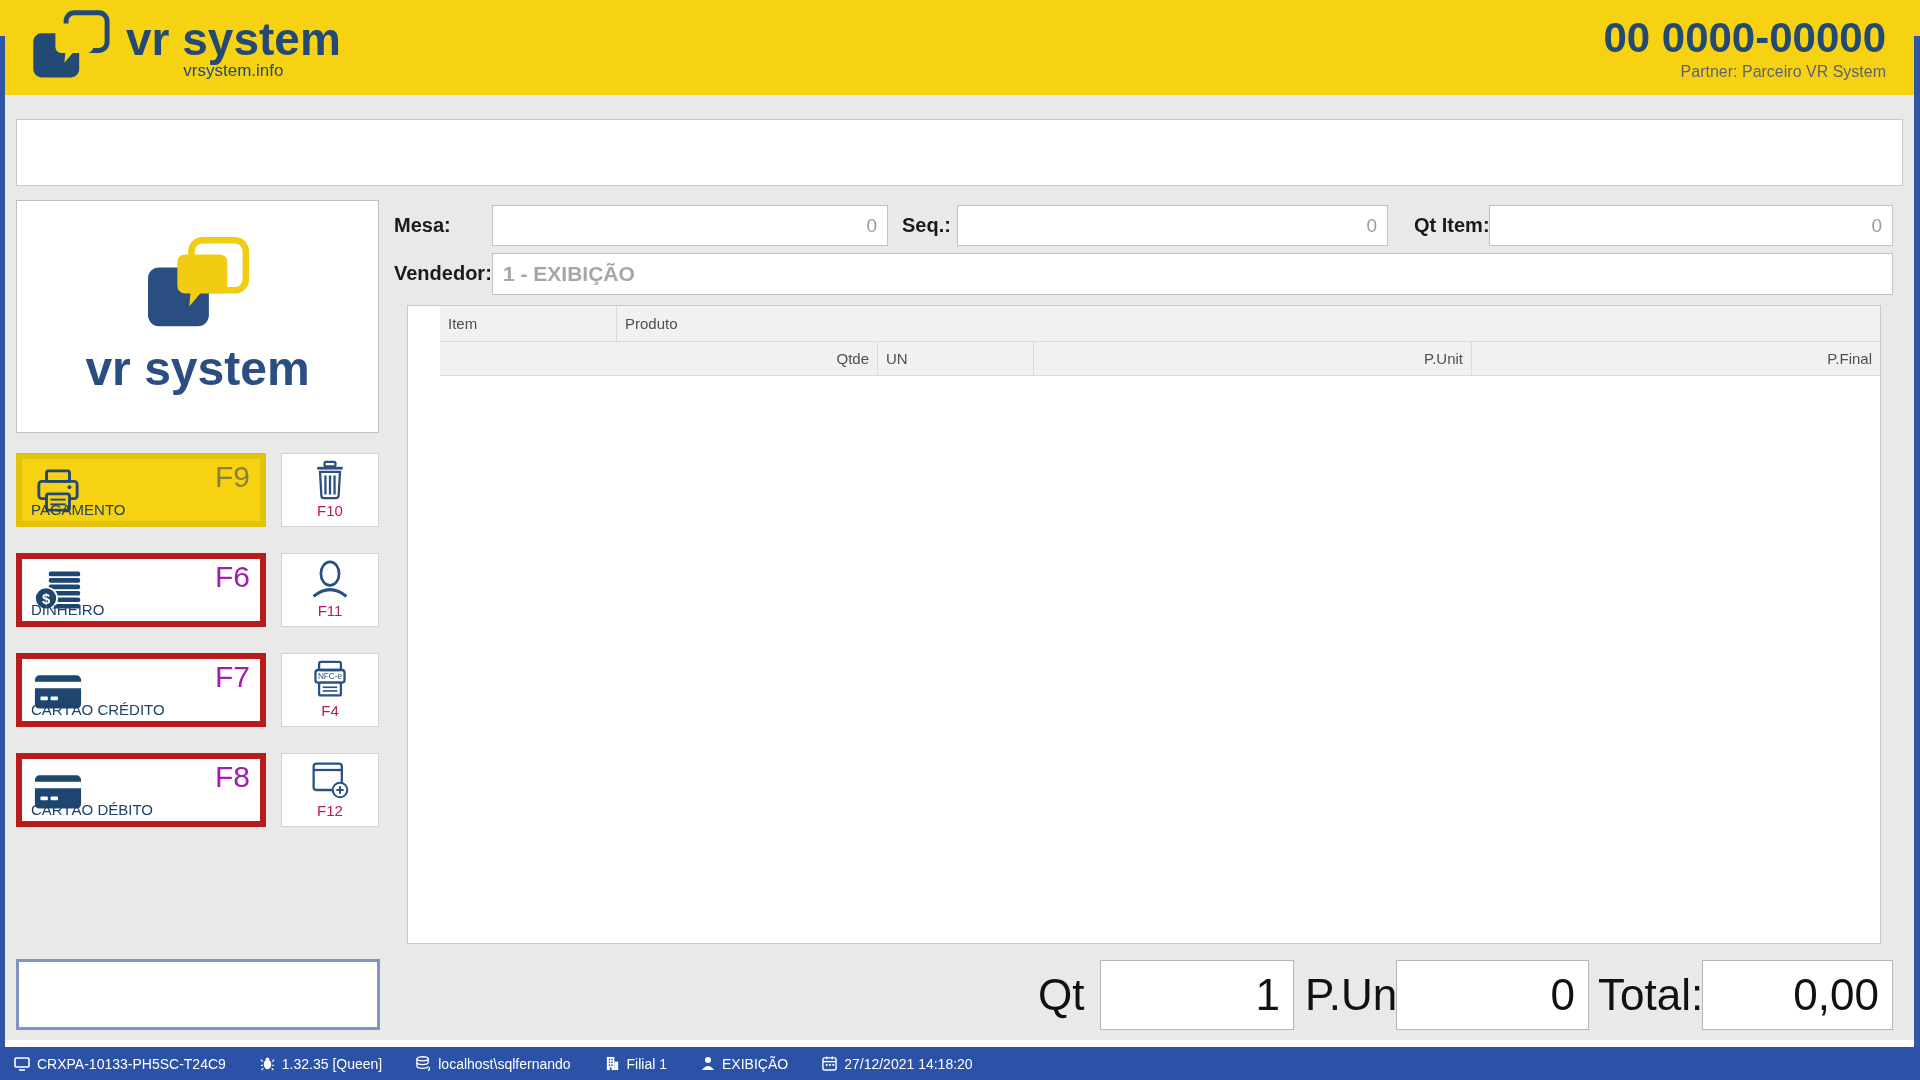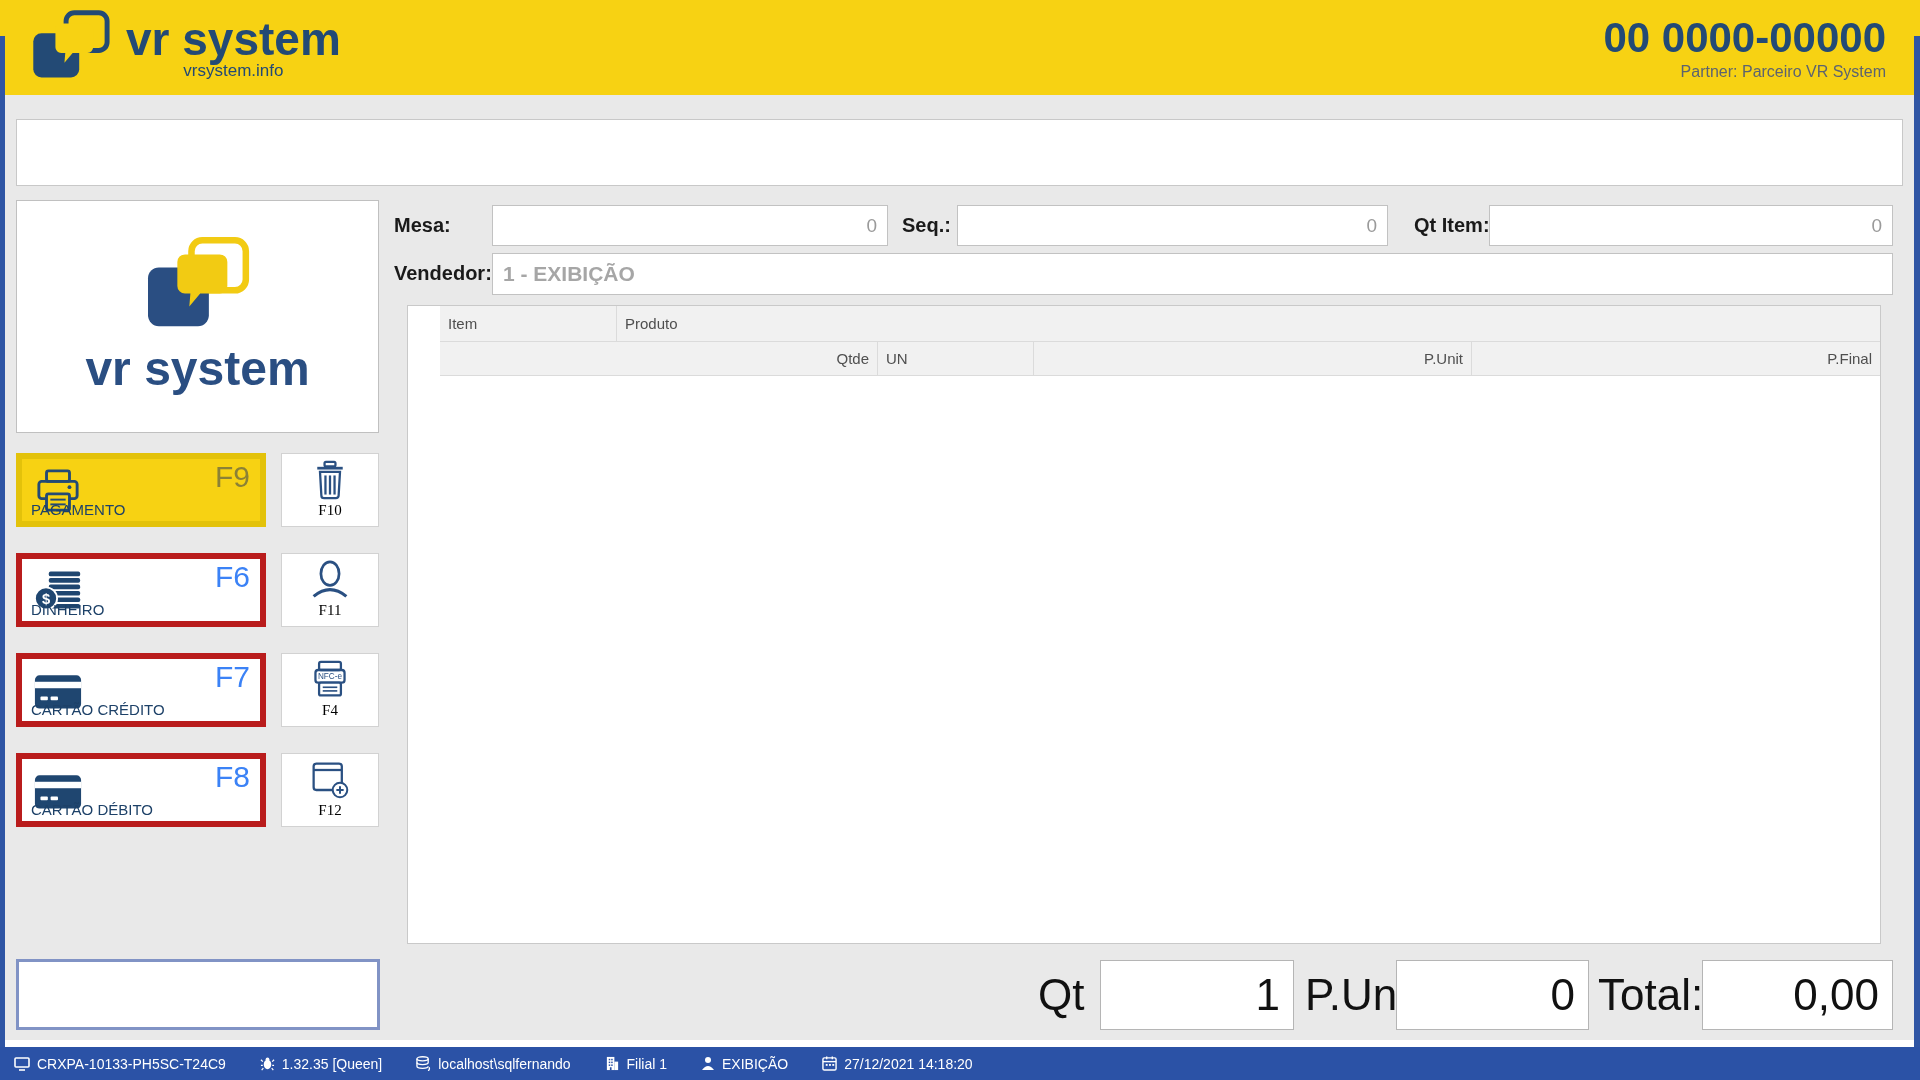--- a/index.html
+++ b/index.html
@@ -26,28 +26,28 @@
   
   .display-box { position:absolute; left:16px; top:119px; width:1887px; height:67px; background:#FFFFFF; border:1px solid #C8C8C8; }
 
   
   .logo-panel { position:absolute; left:16px; top:200px; width:363px; height:233px; background:#FFFFFF; border:1px solid #C0C0C0; display:flex; flex-direction:column; align-items:center; justify-content:center; }
   .logo-panel svg { width:120px; height:100px; }
   .logo-panel .panel-brand { font-size:48px; font-weight:600; color:#2A4E82; margin-top:4px; }
 
   .btn-wide { position:absolute; left:16px; width:250px; height:74px; background:#FFFFFF; border:6px solid #b91c1c; cursor:pointer; }
   .btn-wide.active { background:#F7D213; border-color:#E3C20A; }
-  .btn-wide .fkey { position:absolute; top:1px; right:10px; font-size:30px; color:#3b82f6; }
+  .btn-wide .fkey { position:absolute; top:1px; right:10px; font-size:30px; color:#a21caf; }
   .btn-wide.active .fkey { color:#8B8136; }
   .btn-wide .blabel { position:absolute; left:9px; bottom:3px; font-size:15px; color:#1D4168; }
   .btn-wide .bicon { position:absolute; left:12px; top:10px; width:48px; height:44px; }
 
   .btn-small { position:absolute; left:281px; width:98px; height:74px; background:#FFFFFF; border:1px solid #D2D2D2; cursor:pointer; display:flex; flex-direction:column; align-items:center; justify-content:flex-start; padding-top:6px; }
   .btn-small .sicon { width:40px; height:40px; }
-  .btn-small .fkey-s { font-size:15px; color:#000000; margin-top:2px;font-family:Liberation Serif, serif; }
+  .btn-small .fkey-s { font-size:15px; color:#be185d; margin-top:2px; }
 
   .row1 { top:453px; } .row2 { top:553px; } .row3 { top:653px; } .row4 { top:753px; }
 
   .barcode-box { position:absolute; left:16px; top:959px; width:364px; height:71px; background:#FFFFFF; border:3px solid #8193C5; }
 
   
   .flabel { position:absolute; font-size:20px; font-weight:bold; color:#1A1A1A; height:41px; line-height:41px; }
   .finput { position:absolute; height:41px; background:#FFFFFF; border:1px solid #C2C2C2; font-size:19px; color:#9A9A9A; text-align:right; padding:0 10px; line-height:39px; font-family:"Liberation Sans", sans-serif; }
   .vend-input { text-align:left; font-weight:600; font-size:21px; color:#A6A6A6; line-height:40px; }
 

